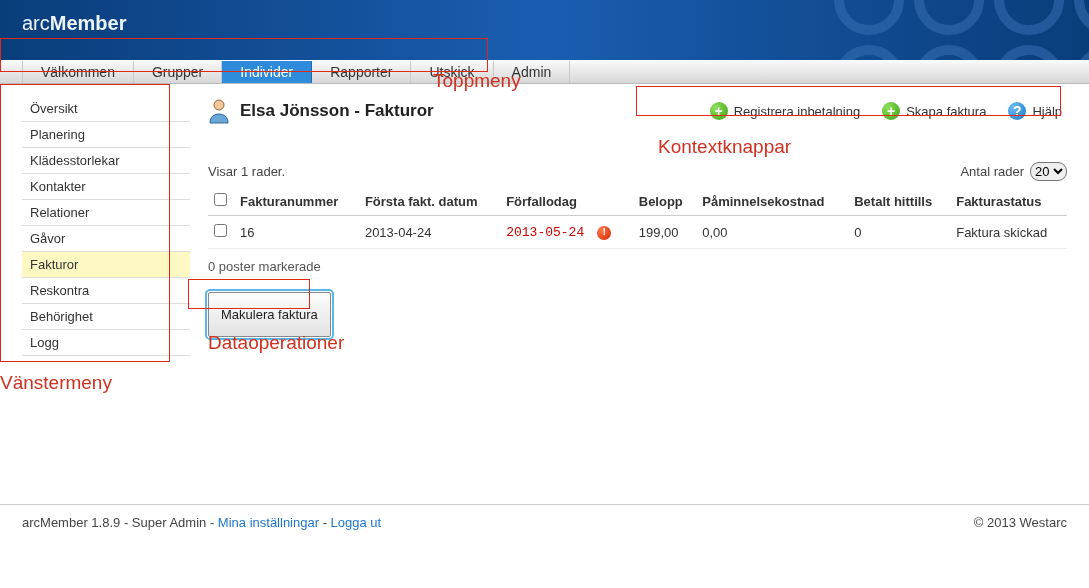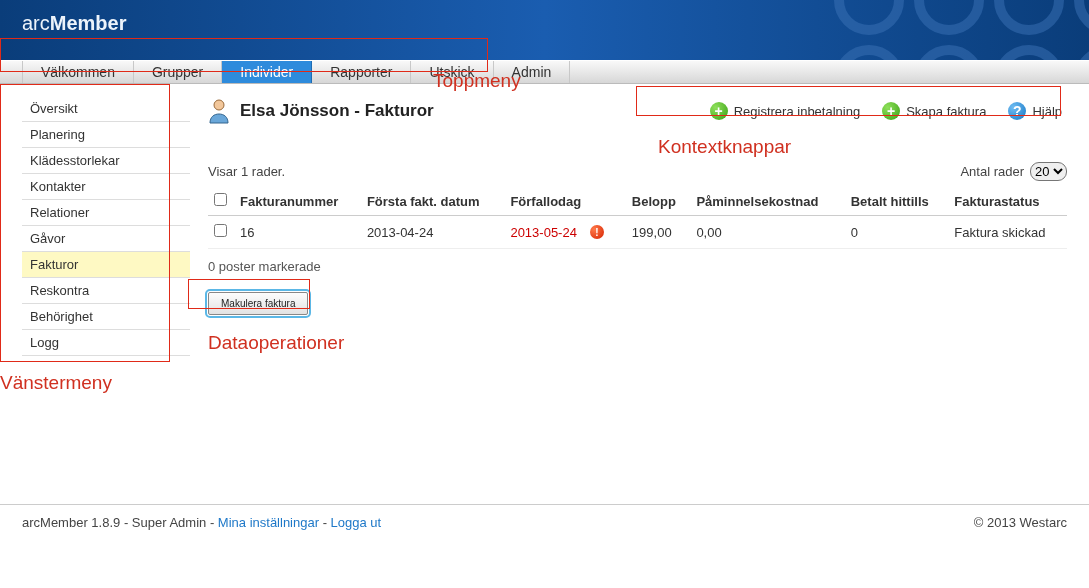--- a/index.html
+++ b/index.html
@@ -82,33 +82,33 @@
   .icon-add { background: radial-gradient(circle at 30% 30%, #8ee05a, #3aa015); }
   .icon-help { background: radial-gradient(circle at 30% 30%, #6fbcf2, #1678c6); }
   
   .rows-meta { display:flex; justify-content:space-between; align-items:center; margin-top:38px; font-size:13px; color:#444;}
   .rows-per-page { display:flex; align-items:center; gap:6px; }
   .rows-per-page select { font-size:13px;border-radius:9px; }
   
   table.data { width:100%; border-collapse:collapse; margin-top:6px; font-size:13px; }
   table.data th { text-align:left; font-weight:bold; padding:6px 6px; border-bottom:1px solid #ccc; }
   table.data td { padding:8px 6px; border-bottom:1px solid #eee; vertical-align:middle; }
-  .overdue { color:#c00; display:inline-flex; align-items:center; gap:13px; }
+  .overdue { color:#c00; display:inline-flex; align-items:center; gap:13px;font-family:Liberation Mono, monospace; }
   .warn-icon { width:14px; height:14px; border-radius:50%; background:radial-gradient(circle at 30% 30%, #ff7a4a, #d62200); color:#fff; font-size:10px; font-weight:bold; display:inline-flex; align-items:center; justify-content:center;}
   .selcount { margin-top:10px; color:#555; }
   
   .op-btn {
     margin-top:18px;
     display:inline-block;
-    padding:5px 12px;
+    padding:14px 12px;
     background: linear-gradient(#fdfdfd,#e2e2e2);
     border:1px solid #888;
     border-radius:2px;
     cursor:pointer;
-    font-size:10px;
+    font-size:13px;
     color:#222;
   }
   
   .anno {
     position:absolute;
     color:#d03020;
     font-size:19px;
     font-weight:500;
     pointer-events:none;
     white-space: nowrap;

